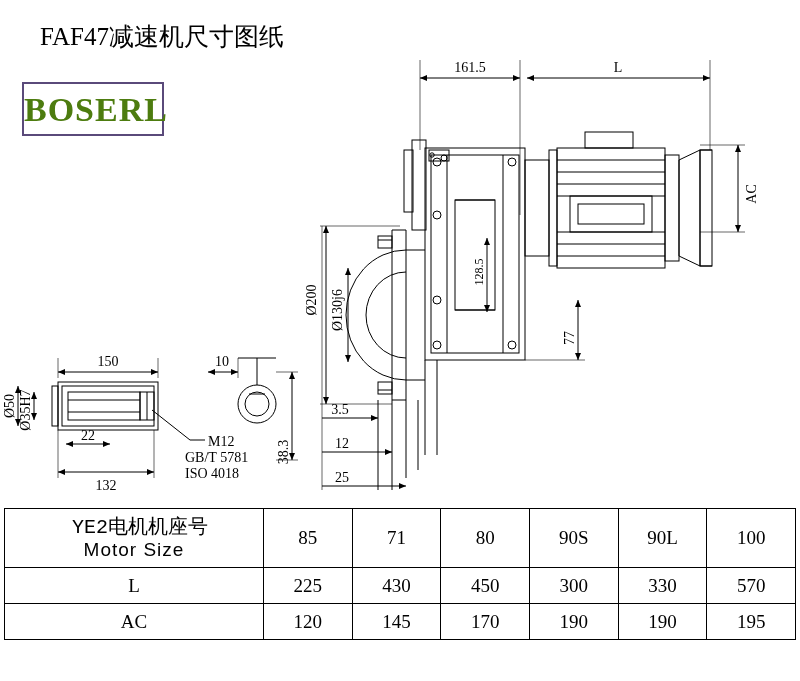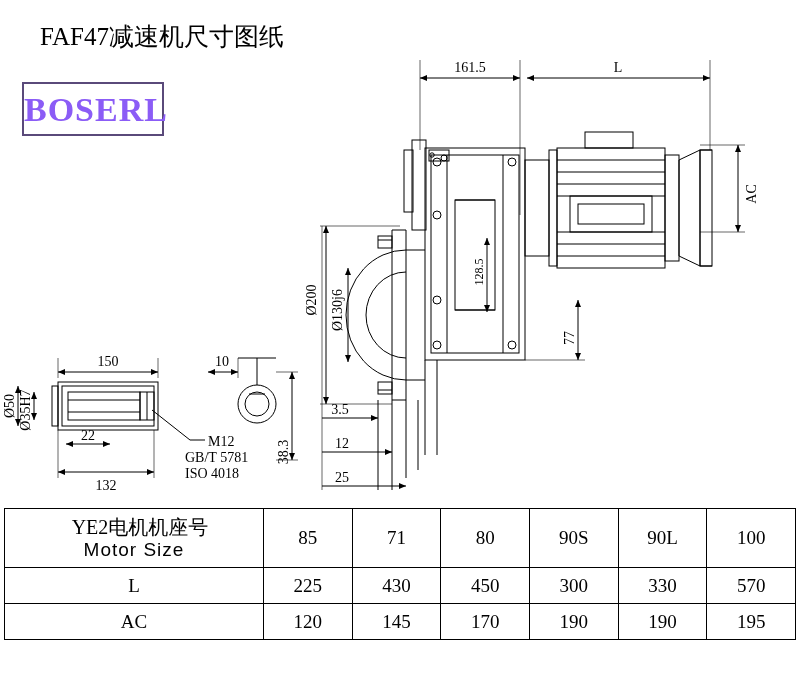--- a/index.html
+++ b/index.html
@@ -77,21 +77,21 @@
     font-family: "Liberation Serif", serif;
   }
   #spec-table tr.head td {
     height: 56px;
   }
   #spec-table td.rowlabel {
     width: 256px;
   }
   .head-label-cn {
     font-size: 20px;
-    font-family: Liberation Serif, serif;
+    font-family: Liberation Mono, monospace;
     display: block;
     line-height: 1.15;
     padding-left: 12px;
   }
   .head-label-en {
     font-size: 19px;
     font-family: Liberation Sans, sans-serif;
     letter-spacing: 1px;
     display: block;
     line-height: 1.15;
@@ -108,21 +108,21 @@
   }
 </style>
 </head>
 <body>
 
 <div id="page">
 
   <div id="title">FAF47减速机尺寸图纸</div>
 
   <div id="logo-box" style="border-color: rgb(90, 74, 122);">
-    <div id="logo-text" style="color: #8b5cf6;">BOSERL</div>
+    <div id="logo-text" style="color: #4d7c0f;">BOSERL</div>
   </div>
 
   <svg id="drawing" width="800" height="508" viewBox="0 0 800 508">
     <g stroke="#000" fill="none" stroke-width="1">
 
       <line x1="420" y1="78" x2="520" y2="78"></line>
       <path d="M420,78 l7,-3 l0,6 z" fill="#000" stroke="none"></path>
       <path d="M520,78 l-7,-3 l0,6 z" fill="#000" stroke="none"></path>
       <line x1="420" y1="60" x2="420" y2="150" stroke-width="0.6"></line>
       <line x1="520" y1="60" x2="520" y2="215" stroke-width="0.6"></line>

